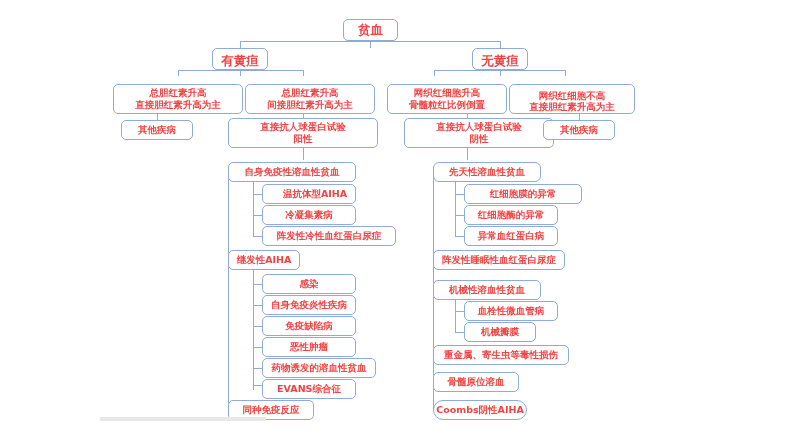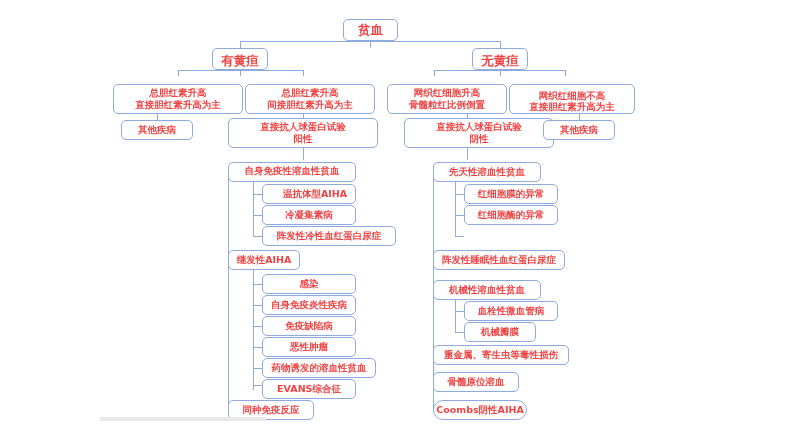--- a/index.html
+++ b/index.html
@@ -175,21 +175,21 @@
   <div class="node t-main two-line" style="left:404px; top:118px; width:150px; height:30px;">
     <span class="txt">
       <span>直接抗人球蛋白试验</span><br>
       <span>阴性</span>
     </span>
   </div>
   <div class="node t-main" style="left:543px; top:120px; width:72px; height:20px;">
     <span class="txt">其他疾病</span>
   </div>
 
-  <div class="node t-main" style="left:228px; top:162px; width:128px; height:20px;font-family:Liberation Serif, serif;">
+  <div class="node t-main" style="left:228px; top:162px; width:128px; height:20px;">
     <span class="txt">自身免疫性溶血性贫血</span>
   </div>
   <div class="node t-sub" style="left:262px; top:184px; width:94px; height:20px;padding-left:12px;">
     <span class="txt">温抗体型AIHA</span>
   </div>
   <div class="node t-sub" style="left:262px; top:205px; width:94px; height:20px;">
     <span class="txt">冷凝集素病</span>
   </div>
   <div class="node t-sub" style="left:262px; top:226px; width:134px; height:20px;">
     <span class="txt">阵发性冷性血红蛋白尿症</span>
@@ -212,29 +212,32 @@
   <div class="node t-sub" style="left:262px; top:358px; width:114px; height:20px;">
     <span class="txt">药物诱发的溶血性贫血</span>
   </div>
   <div class="node t-sub" style="left:262px; top:379px; width:94px; height:20px;">
     <span class="txt">EVANS综合征</span>
   </div>
   <div class="node t-main" style="left:228px; top:400px; width:86px; height:20px;">
     <span class="txt">同种免疫反应</span>
   </div>
 
-  <div class="node t-main" style="left:433px; top:162px; width:108px; height:20px;">
+  <div class="node t-main" style="left:433px; top:162px; width:108px; height:20px;border-radius:6px;">
     <span class="txt">先天性溶血性贫血</span>
   </div>
-  <div class="node t-sub" style="left:464px; top:184px; width:94px; height:20px;">
+  <div class="node t-sub" style="left:464px; top:184px; width:118px; height:20px;">
     <span class="txt">红细胞膜的异常</span>
   </div>
   <div class="node t-sub" style="left:464px; top:205px; width:94px; height:20px;">
     <span class="txt">红细胞酶的异常</span>
   </div>
+  <div class="node t-sub" style="left:464px; top:226px; width:94px; height:20px;">
+    <span class="txt">异常血红蛋白病</span>
+  </div>
   <div class="node t-main" style="left:433px; top:250px; width:132px; height:20px;">
     <span class="txt">阵发性睡眠性血红蛋白尿症</span>
   </div>
   <div class="node t-main" style="left:433px; top:280px; width:108px; height:20px;justify-content:center;">
     <span class="txt">机械性溶血性贫血</span>
   </div>
   <div class="node t-sub" style="left:464px; top:301px; width:94px; height:20px;">
     <span class="txt">血栓性微血管病</span>
   </div>
   <div class="node t-sub" style="left:464px; top:322px; width:72px; height:20px;">

